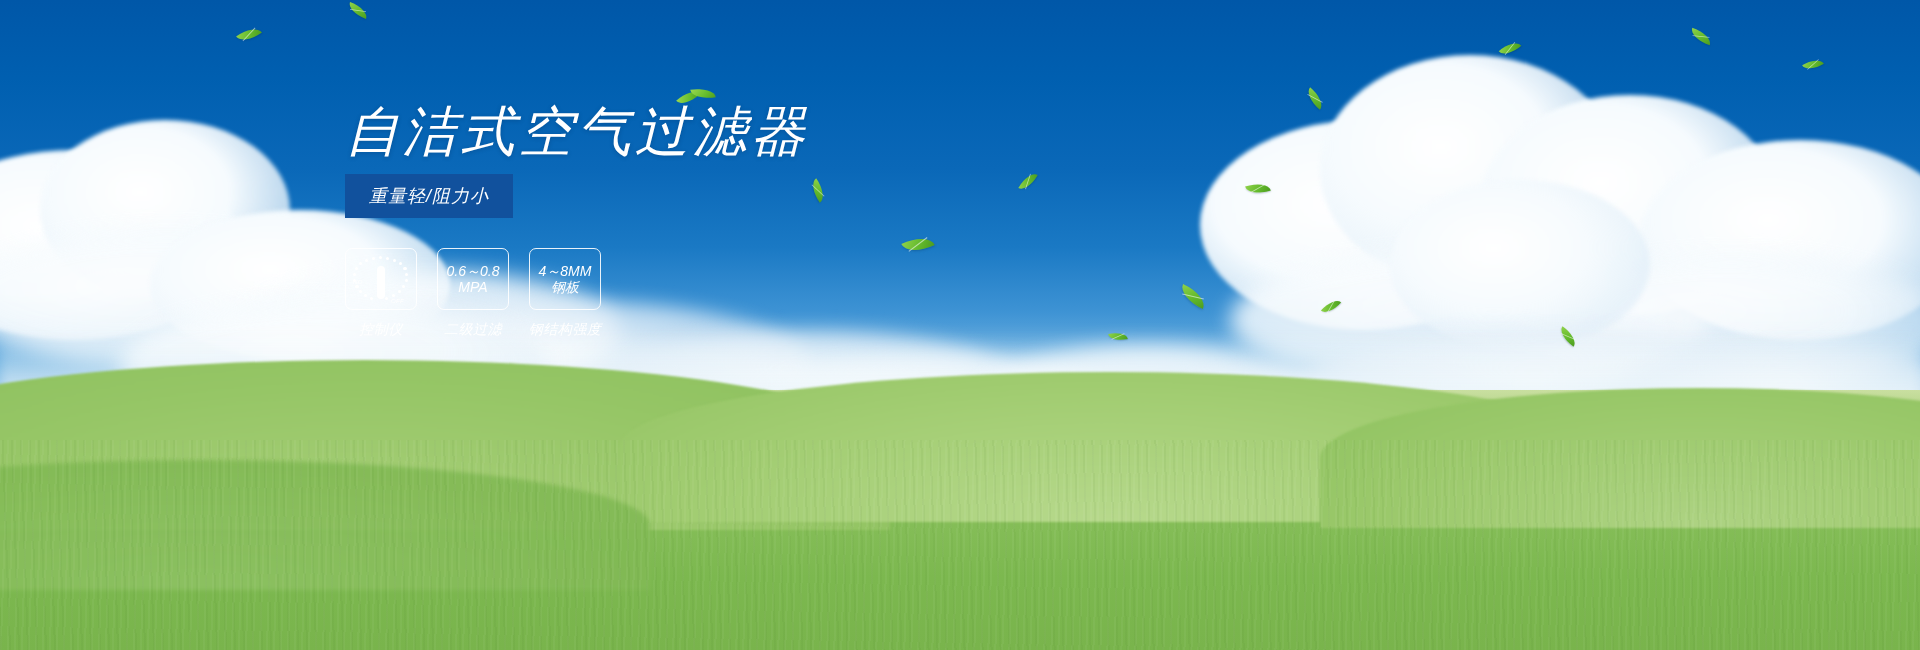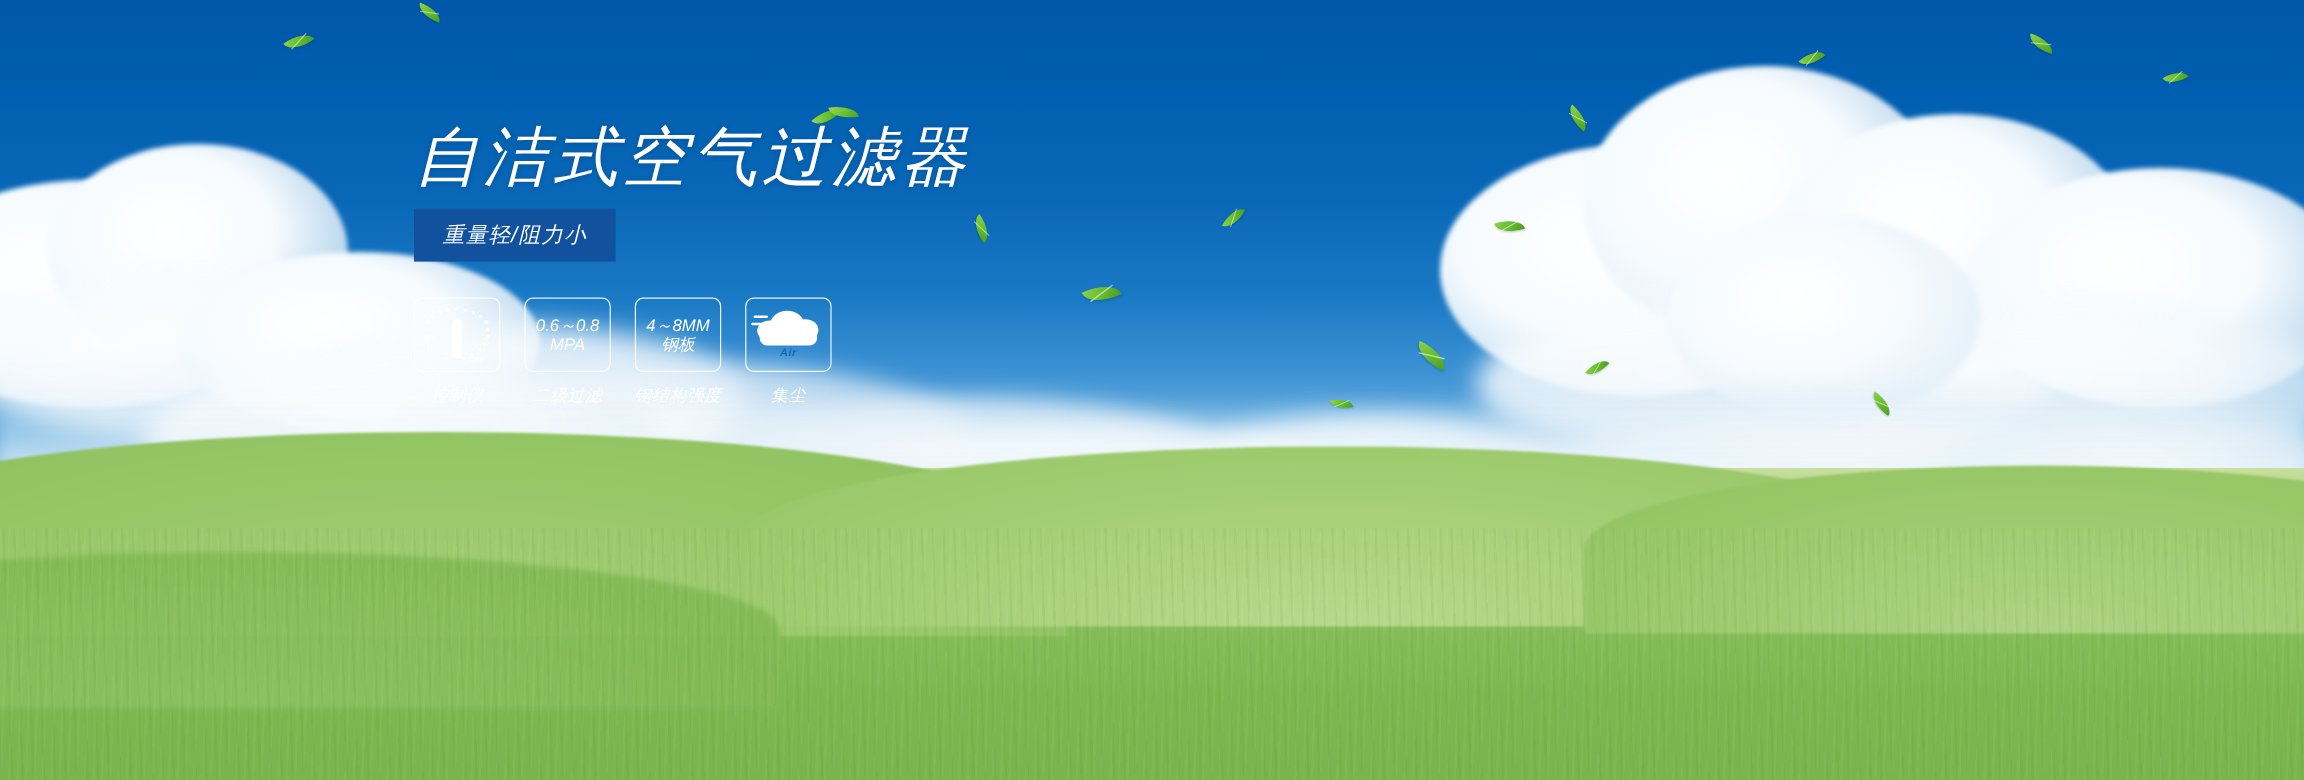--- a/index.html
+++ b/index.html
@@ -330,30 +330,16 @@
       <div class="feat">
         <div class="feat-box">
           <div class="feat-text">
             <div>4～8MM</div>
             <div>钢板</div>
           </div>
         </div>
         <div class="feat-label">钢结构强度</div>
       </div>
 
-      <div class="feat">
-        <div class="feat-box">
-          <div class="aircloud">
-            <span class="swoosh s1"></span>
-            <span class="swoosh s2"></span>
-            <span class="puff p1"></span>
-            <span class="puff p2"></span>
-            <span class="puff p3"></span>
-            <span class="base"></span>
-            <span class="airtxt" style="color:#1366b4; bottom:2px; font-weight:bold;">Air</span>
-          </div>
-        </div>
-        <div class="feat-label">集尘</div>
-      </div>
 
     </div>
   </div>
 </div>
 
 </body></html>

